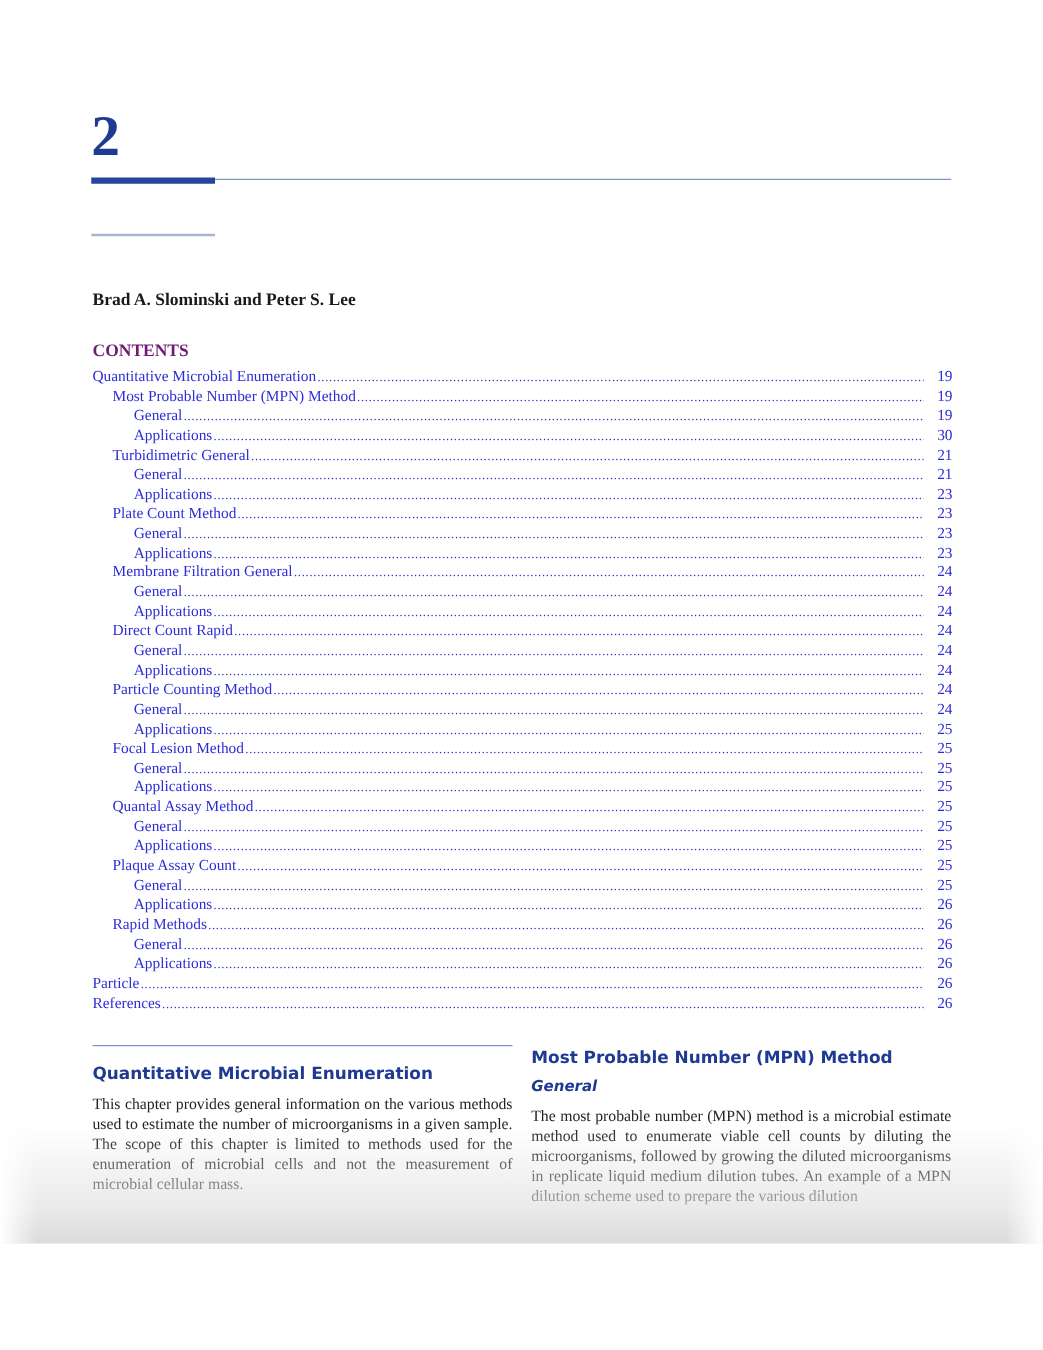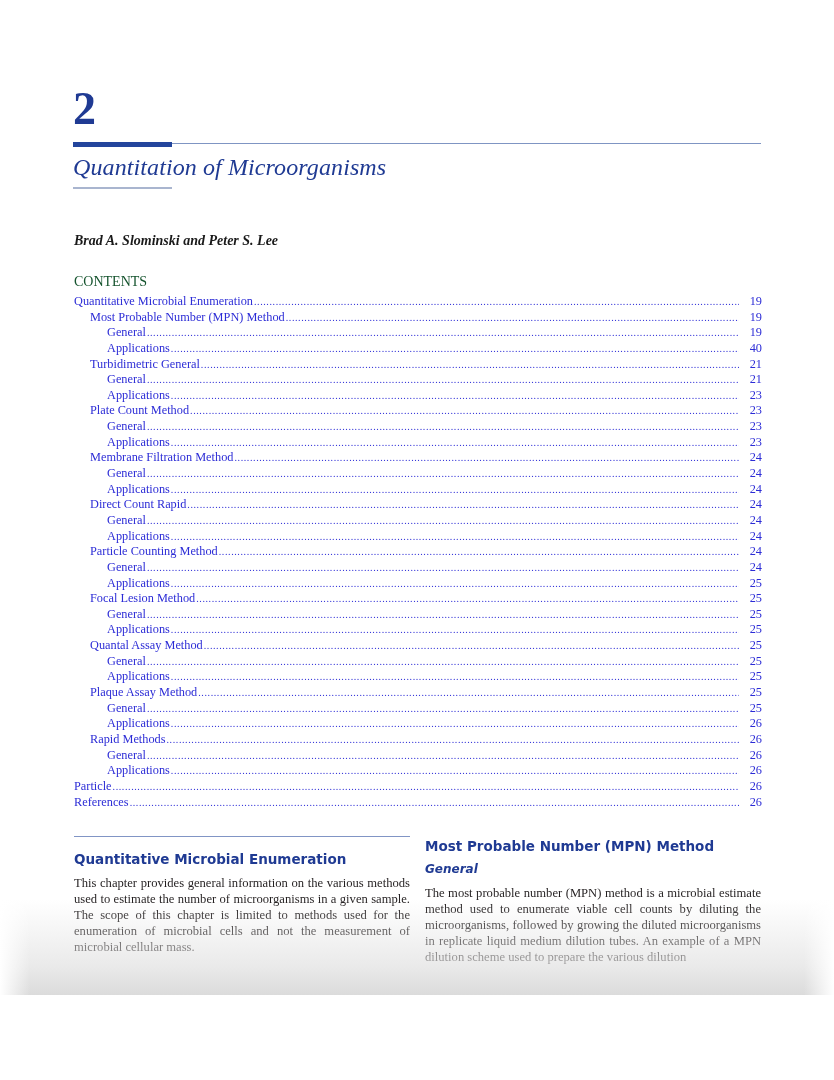--- a/index.html
+++ b/index.html
@@ -13,24 +13,24 @@
     color: #1f3a93; line-height: 1; font-family: "Liberation Serif", serif;
   }
   .rule-thick { position: absolute; left: 73px; top: 142px; width: 99px; height: 5px; background: #23459c; }
   .rule-thin { position: absolute; left: 172px; top: 143px; width: 589px; height: 1px; background: #7f95c3; }
   .chapter-title {
     position: absolute; left: 73px; top: 154px; font-size: 24px; font-style: italic;
     color: #1f3a93; font-family: "Liberation Serif", serif; letter-spacing: 0.1px;
   }
   .rule-under-title { position: absolute; left: 73px; top: 187px; width: 99px; height: 2px; background: #a9b5cf; }
   .authors {
-    position: absolute; left: 74px; top: 233px; font-size: 14px; font-weight: bold; color: #1a1a1a; font-style: italic;
+    position: absolute; left: 74px; top: 233px; font-size: 14px; font-weight: bold; color: #1a1a1a;
   }
   .contents-heading {
-    position: absolute; left: 74px; top: 274px; font-size: 14px; font-weight: normal; color: #14532d;
+    position: absolute; left: 74px; top: 274px; font-size: 14px; font-weight: bold; color: #701a75;
   }
   .toc { position: absolute; left: 74px; top: 294px; width: 688px; }
   .toc-row {
     display: flex; align-items: baseline; height: 15.65px; font-size: 12.3px; color: #2c2cd6;
     white-space: nowrap; overflow: hidden; cursor: pointer;
   }
   .toc-row.l0 { padding-left: 0; }
   .toc-row.l1 { padding-left: 16px; }
   .toc-row.l2 { padding-left: 33px; }
   .toc-label { flex: 0 0 auto; }
@@ -69,21 +69,20 @@
     background: linear-gradient(to left, #fff, rgba(255,255,255,0)); pointer-events:none; }
   .footer { position: absolute; left: 0; top: 995px; width: 834px; height: 85px; background: #fff; }
 </style>
 </head>
 <body>
 
 <div class="page">
   <div class="chapter-number">2</div>
   <div class="rule-thick"></div>
   <div class="rule-thin"></div>
-  <div class="chapter-title">Quantitation of Microorganisms</div>
   <div class="rule-under-title"></div>
 
   <div class="authors">Brad A. Slominski and Peter S. Lee</div>
 
   <div class="contents-heading">CONTENTS</div>
   <div class="toc" id="toc">
       <div class="toc-row l0">
         <span class="toc-label">Quantitative Microbial Enumeration</span>
         <span class="toc-dots"></span>
         <span class="toc-page">19</span>
@@ -94,21 +93,21 @@
         <span class="toc-page">19</span>
       </div>
       <div class="toc-row l2">
         <span class="toc-label">General</span>
         <span class="toc-dots"></span>
         <span class="toc-page">19</span>
       </div>
       <div class="toc-row l2">
         <span class="toc-label">Applications</span>
         <span class="toc-dots"></span>
-        <span class="toc-page">40</span>
+        <span class="toc-page">30</span>
       </div>
       <div class="toc-row l1">
         <span class="toc-label">Turbidimetric General</span>
         <span class="toc-dots"></span>
         <span class="toc-page">21</span>
       </div>
       <div class="toc-row l2">
         <span class="toc-label">General</span>
         <span class="toc-dots"></span>
         <span class="toc-page">21</span>
@@ -127,21 +126,21 @@
         <span class="toc-label">General</span>
         <span class="toc-dots"></span>
         <span class="toc-page">23</span>
       </div>
       <div class="toc-row l2">
         <span class="toc-label">Applications</span>
         <span class="toc-dots"></span>
         <span class="toc-page">23</span>
       </div>
       <div class="toc-row l1">
-        <span class="toc-label">Membrane Filtration Method</span>
+        <span class="toc-label">Membrane Filtration General</span>
         <span class="toc-dots"></span>
         <span class="toc-page">24</span>
       </div>
       <div class="toc-row l2">
         <span class="toc-label">General</span>
         <span class="toc-dots"></span>
         <span class="toc-page">24</span>
       </div>
       <div class="toc-row l2">
         <span class="toc-label">Applications</span>
@@ -202,21 +201,21 @@
         <span class="toc-label">General</span>
         <span class="toc-dots"></span>
         <span class="toc-page">25</span>
       </div>
       <div class="toc-row l2">
         <span class="toc-label">Applications</span>
         <span class="toc-dots"></span>
         <span class="toc-page">25</span>
       </div>
       <div class="toc-row l1">
-        <span class="toc-label">Plaque Assay Method</span>
+        <span class="toc-label">Plaque Assay Count</span>
         <span class="toc-dots"></span>
         <span class="toc-page">25</span>
       </div>
       <div class="toc-row l2">
         <span class="toc-label">General</span>
         <span class="toc-dots"></span>
         <span class="toc-page">25</span>
       </div>
       <div class="toc-row l2">
         <span class="toc-label">Applications</span>

